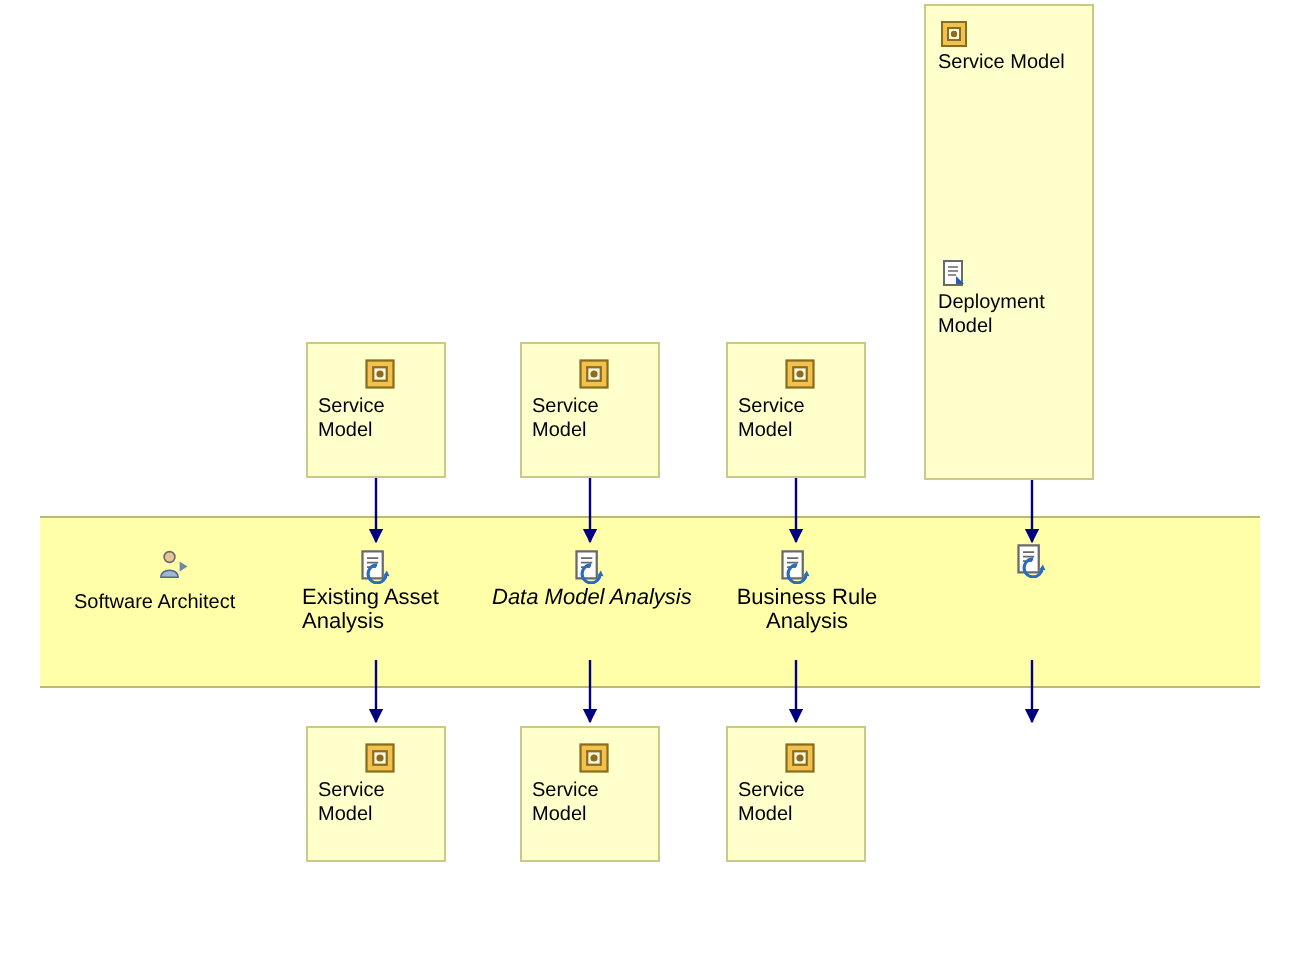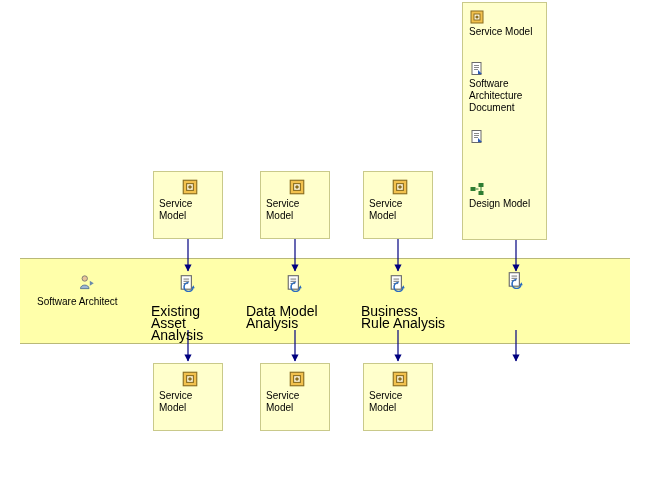--- a/index.html
+++ b/index.html
@@ -35,24 +35,23 @@
   .node .ntext {
     display: block;
     word-wrap: break-word;
   }
   .icon {
     display: block;
     margin-bottom: 1px;
   }
   .act-label {
     position: absolute;
-    font-size: 14px;
+    font-size: 11px;
     color: #000000;
     line-height: 12px;
-    margin-top: 12px;
   }
   .act-icon {
     position: absolute;
   }
   svg.conn {
     position: absolute;
     left: 0;
     top: 0;
     width: 650px;
     height: 481px;
@@ -108,52 +107,32 @@
       <span class="icon" style="height:16px;">
         <svg width="16" height="16" viewBox="0 0 16 16">
           <rect x="2" y="2" width="12" height="12" fill="#f2c14e" stroke="#8a6d1f"></rect>
           <rect x="5" y="5" width="6" height="6" fill="#fff8e0" stroke="#8a6d1f"></rect>
           <circle cx="8" cy="8" r="1.6" fill="#8a6d1f"></circle>
         </svg>
       </span>
       <span class="ntext">Service Model</span>
     </div>
 
-    <div class="stackitem" style="left:6px; top:58px; width:76px;">
-      <span class="icon" style="height:16px;">
-        <svg width="16" height="16" viewBox="0 0 16 16">
-          <rect x="3" y="1.5" width="9" height="12" fill="#ffffff" stroke="#6a6a6a"></rect>
-          <path d="M5 4.5 H10 M5 6.5 H10 M5 8.5 H9" stroke="#6a6a6a" stroke-width="0.8"></path>
-          <path d="M9 9 l4 4 h-4 z" fill="#2a5bb5"></path>
-        </svg>
-      </span>
-      <span class="ntext">Software Architecture Document</span>
-    </div>
 
     <div class="stackitem" style="left:6px; top:126px; width:76px;">
       <span class="icon" style="height:16px;">
         <svg width="16" height="16" viewBox="0 0 16 16">
           <rect x="3" y="1.5" width="9" height="12" fill="#ffffff" stroke="#6a6a6a"></rect>
           <path d="M5 4.5 H10 M5 6.5 H10 M5 8.5 H9" stroke="#6a6a6a" stroke-width="0.8"></path>
           <path d="M9 9 l4 4 h-4 z" fill="#2a5bb5"></path>
         </svg>
       </span>
+      <span class="ntext">Deployment Model</span>
     </div>
 
-    <div class="stackitem" style="left:6px; top:178px; width:76px;">
-      <span class="icon" style="height:16px;">
-        <svg width="16" height="16" viewBox="0 0 16 16">
-          <rect x="1.5" y="6" width="5" height="4" fill="#2e7d32"></rect>
-          <rect x="9.5" y="2" width="5" height="4" fill="#2e7d32"></rect>
-          <rect x="9.5" y="10" width="5" height="4" fill="#2e7d32"></rect>
-          <path d="M6.5 8 H9.5 M12 6 V10" stroke="#2e7d32" stroke-width="1"></path>
-        </svg>
-      </span>
-      <span class="ntext">Design Model</span>
-    </div>
   </div>
 
   <div class="node" style="left:153px; top:171px; width:70px; height:68px;">
     <span class="icon" style="height:18px; margin:2px 0 2px 22px;">
       <svg width="18" height="18" viewBox="0 0 16 16">
         <rect x="2" y="2" width="12" height="12" fill="#f2c14e" stroke="#8a6d1f"></rect>
         <rect x="5" y="5" width="6" height="6" fill="#fff8e0" stroke="#8a6d1f"></rect>
         <circle cx="8" cy="8" r="1.6" fill="#8a6d1f"></circle>
       </svg>
     </span>
@@ -202,31 +181,31 @@
   <div class="act-label" style="left:151px; top:293px; width:85px;">Existing Asset Analysis</div>
 
   <div class="act-icon" style="left:286px; top:274px;">
     <svg width="18" height="18" viewBox="0 0 16 16">
       <rect x="2" y="1.5" width="9" height="12" fill="#ffffff" stroke="#6a6a6a"></rect>
       <path d="M4 4.5 H9 M4 6.5 H9 M4 8.5 H8" stroke="#6a6a6a" stroke-width="0.8"></path>
       <path d="M8.5 7.5 a4 4 0 1 0 4 4" fill="none" stroke="#2a6abf" stroke-width="1.4"></path>
       <path d="M12.8 10 l1.2 2.6 -2.6 -0.4 z" fill="#2a6abf"></path>
     </svg>
   </div>
-  <div class="act-label" style="left:246px; top:293px; width:100px;">Data Model Analysis</div>
+  <div class="act-label" style="left:246px; top:293px; width:100px;font-style:italic;">Data Model Analysis</div>
 
   <div class="act-icon" style="left:389px; top:274px;">
     <svg width="18" height="18" viewBox="0 0 16 16">
       <rect x="2" y="1.5" width="9" height="12" fill="#ffffff" stroke="#6a6a6a"></rect>
       <path d="M4 4.5 H9 M4 6.5 H9 M4 8.5 H8" stroke="#6a6a6a" stroke-width="0.8"></path>
       <path d="M8.5 7.5 a4 4 0 1 0 4 4" fill="none" stroke="#2a6abf" stroke-width="1.4"></path>
       <path d="M12.8 10 l1.2 2.6 -2.6 -0.4 z" fill="#2a6abf"></path>
     </svg>
   </div>
-  <div class="act-label" style="left:361px; top:293px; width:85px;">Business Rule Analysis</div>
+  <div class="act-label" style="left:361px; top:293px; width:85px;text-align:center;">Business Rule Analysis</div>
 
   <div class="act-icon" style="left:507px; top:271px;">
     <svg width="18" height="18" viewBox="0 0 16 16">
       <rect x="2" y="1.5" width="9" height="12" fill="#ffffff" stroke="#6a6a6a"></rect>
       <path d="M4 4.5 H9 M4 6.5 H9 M4 8.5 H8" stroke="#6a6a6a" stroke-width="0.8"></path>
       <path d="M8.5 7.5 a4 4 0 1 0 4 4" fill="none" stroke="#2a6abf" stroke-width="1.4"></path>
       <path d="M12.8 10 l1.2 2.6 -2.6 -0.4 z" fill="#2a6abf"></path>
     </svg>
   </div>
 

